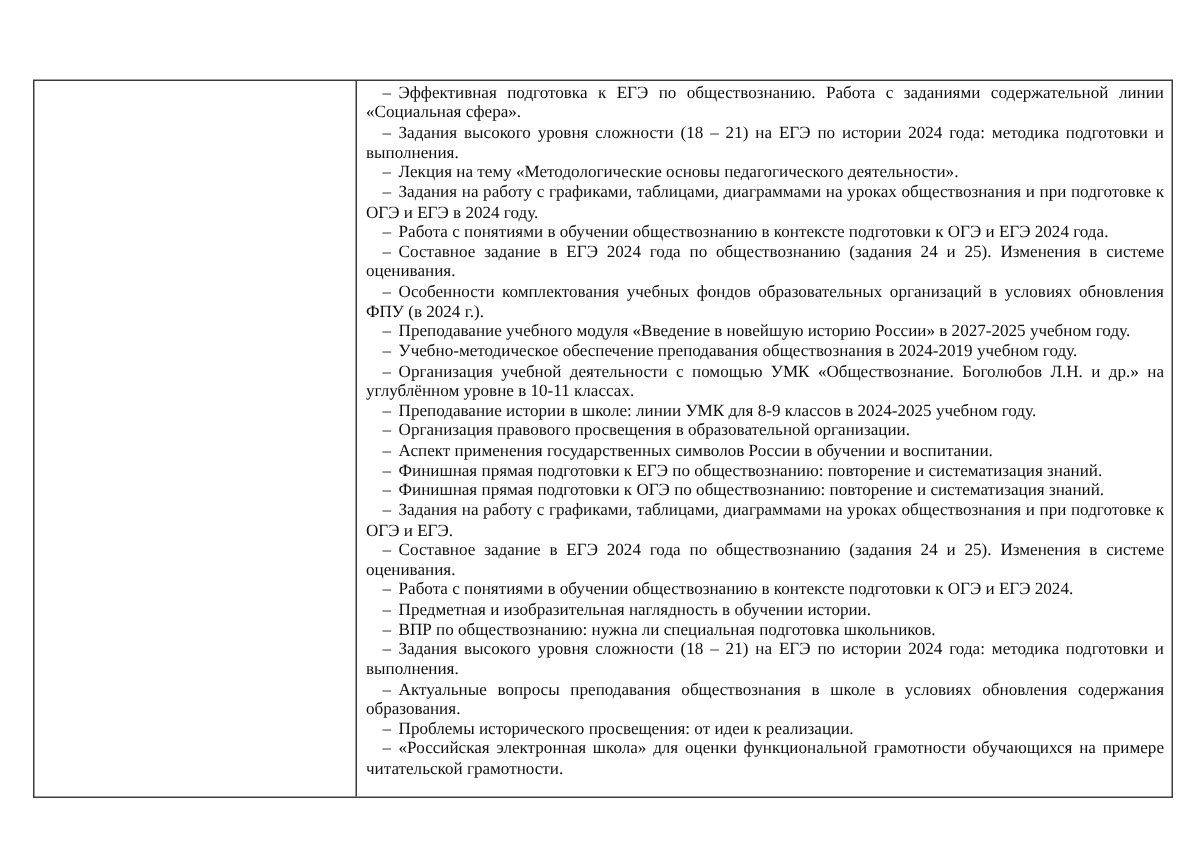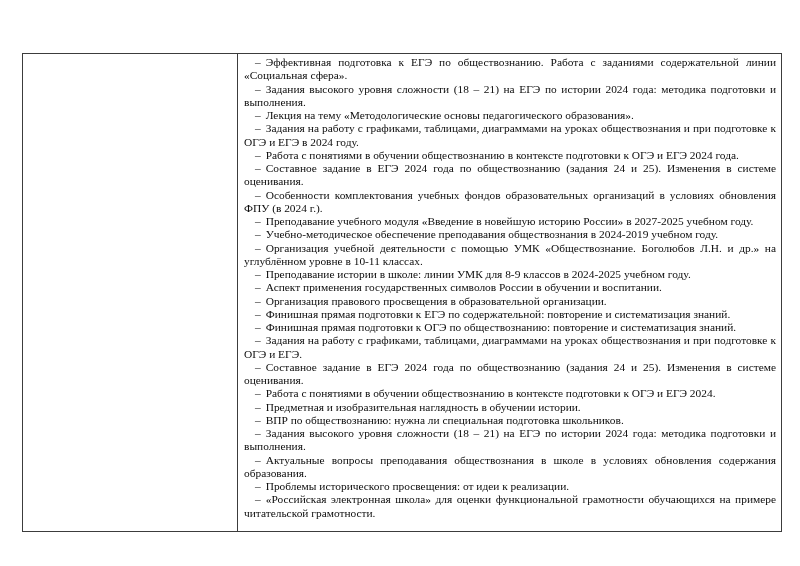--- a/index.html
+++ b/index.html
@@ -55,32 +55,32 @@
 </head>
 <body>
 
 <div class="page">
   <div class="doc-table">
     <div class="cell left"></div>
     <div class="cell right">
       <div id="topics-list">
           <p class="item"><span class="dash">–</span><span>Эффективная подготовка к ЕГЭ по обществознанию. Работа с заданиями содержательной линии «Социальная сфера».</span></p>
           <p class="item"><span class="dash">–</span><span>Задания высокого уровня сложности (18 – 21) на ЕГЭ по истории 2024 года: методика подготовки и выполнения.</span></p>
-          <p class="item"><span class="dash">–</span><span>Лекция на тему «Методологические основы педагогического образования».</span></p>
+          <p class="item"><span class="dash">–</span><span>Лекция на тему «Методологические основы педагогического деятельности».</span></p>
           <p class="item"><span class="dash">–</span><span>Задания на работу с графиками, таблицами, диаграммами на уроках обществознания и при подготовке к ОГЭ и ЕГЭ в 2024 году.</span></p>
           <p class="item"><span class="dash">–</span><span>Работа с понятиями в обучении обществознанию в контексте подготовки к ОГЭ и ЕГЭ 2024 года.</span></p>
           <p class="item"><span class="dash">–</span><span>Составное задание в ЕГЭ 2024 года по обществознанию (задания 24 и 25). Изменения в системе оценивания.</span></p>
           <p class="item"><span class="dash">–</span><span>Особенности комплектования учебных фондов образовательных организаций в условиях обновления ФПУ (в 2024 г.).</span></p>
           <p class="item"><span class="dash">–</span><span>Преподавание учебного модуля «Введение в новейшую историю России» в 2027-2025 учебном году.</span></p>
           <p class="item"><span class="dash">–</span><span>Учебно-методическое обеспечение преподавания обществознания в 2024-2019 учебном году.</span></p>
           <p class="item"><span class="dash">–</span><span>Организация учебной деятельности с помощью УМК «Обществознание. Боголюбов Л.Н. и др.» на углублённом уровне в 10-11 классах.</span></p>
           <p class="item"><span class="dash">–</span><span>Преподавание истории в школе: линии УМК для 8-9 классов в 2024-2025 учебном году.</span></p>
+          <p class="item"><span class="dash">–</span><span>Организация правового просвещения в образовательной организации.</span></p>
           <p class="item"><span class="dash">–</span><span>Аспект применения государственных символов России в обучении и воспитании.</span></p>
-          <p class="item"><span class="dash">–</span><span>Организация правового просвещения в образовательной организации.</span></p>
-          <p class="item"><span class="dash">–</span><span>Финишная прямая подготовки к ЕГЭ по содержательной: повторение и систематизация знаний.</span></p>
+          <p class="item"><span class="dash">–</span><span>Финишная прямая подготовки к ЕГЭ по обществознанию: повторение и систематизация знаний.</span></p>
           <p class="item"><span class="dash">–</span><span>Финишная прямая подготовки к ОГЭ по обществознанию: повторение и систематизация знаний.</span></p>
           <p class="item"><span class="dash">–</span><span>Задания на работу с графиками, таблицами, диаграммами на уроках обществознания и при подготовке к ОГЭ и ЕГЭ.</span></p>
           <p class="item"><span class="dash">–</span><span>Составное задание в ЕГЭ 2024 года по обществознанию (задания 24 и 25). Изменения в системе оценивания.</span></p>
           <p class="item"><span class="dash">–</span><span>Работа с понятиями в обучении обществознанию в контексте подготовки к ОГЭ и ЕГЭ 2024.</span></p>
           <p class="item"><span class="dash">–</span><span>Предметная и изобразительная наглядность в обучении истории.</span></p>
           <p class="item"><span class="dash">–</span><span>ВПР по обществознанию: нужна ли специальная подготовка школьников.</span></p>
           <p class="item"><span class="dash">–</span><span>Задания высокого уровня сложности (18 – 21) на ЕГЭ по истории 2024 года: методика подготовки и выполнения.</span></p>
           <p class="item"><span class="dash">–</span><span>Актуальные вопросы преподавания обществознания в школе в условиях обновления содержания образования.</span></p>
           <p class="item"><span class="dash">–</span><span>Проблемы исторического просвещения: от идеи к реализации.</span></p>
           <p class="item"><span class="dash">–</span><span>«Российская электронная школа» для оценки функциональной грамотности обучающихся на примере читательской грамотности.</span></p>

